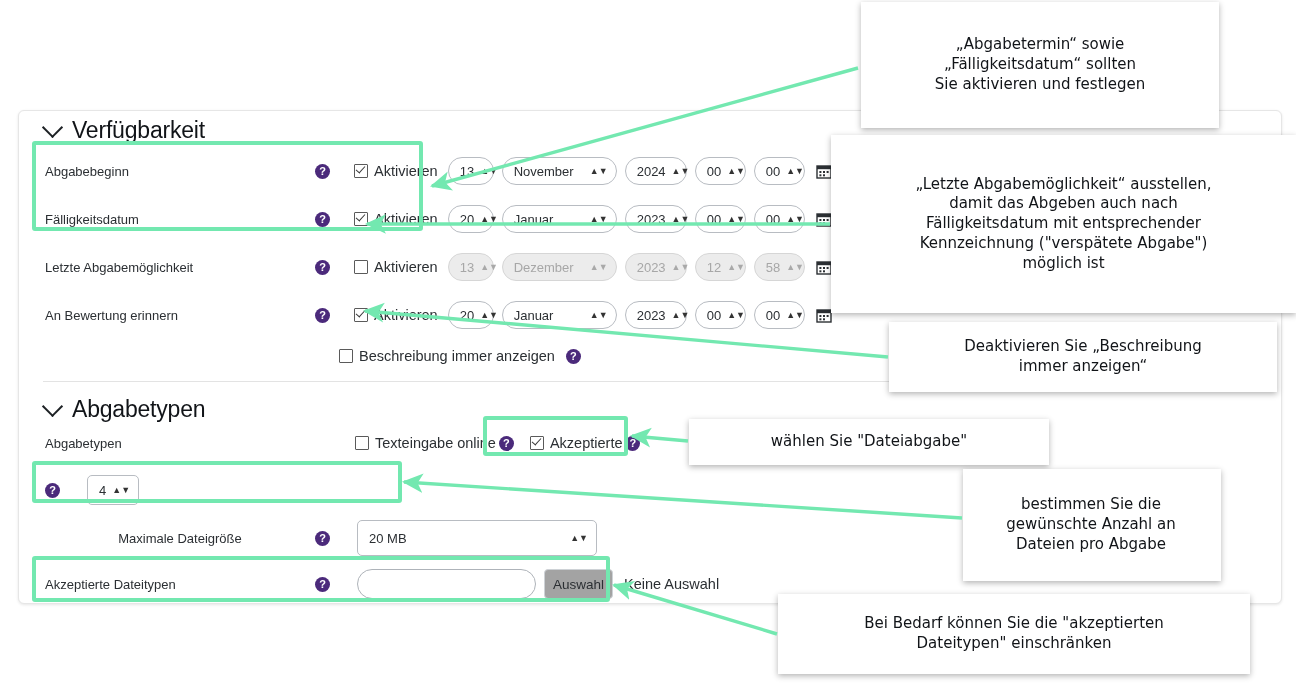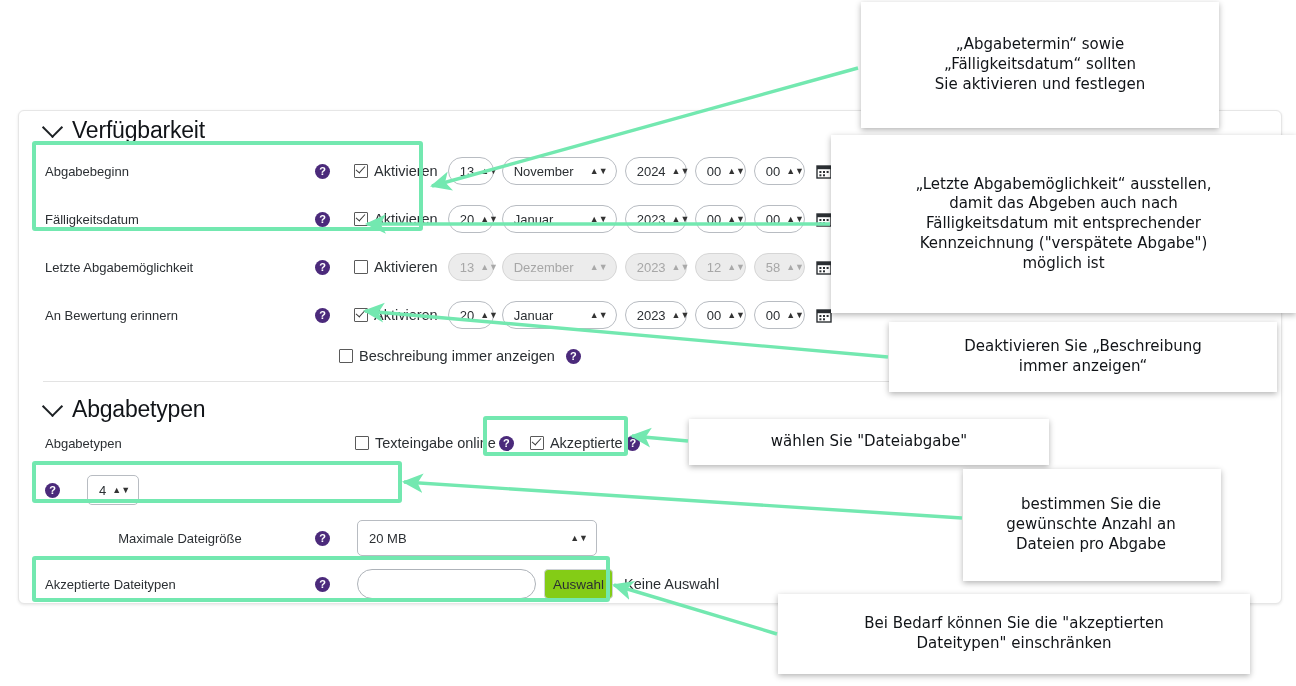--- a/index.html
+++ b/index.html
@@ -74,21 +74,21 @@
 
   .divider{
     position:absolute;left:24px;right:16px;height:1px;background:#e3e3e3;
   }
 
   .txtinput{
     height:30px;border:1px solid #aeb3b9;border-radius:15px;background:#fff;
     box-sizing:border-box;
   }
   .btn{
-    height:30px;background:#84cc16;border:1px solid #ced2d6;border-radius:4px;
+    height:30px;background:#a3a3a3;border:1px solid #ced2d6;border-radius:4px;
     font-size:13.5px;color:#2b2f33;display:flex;align-items:center;
     justify-content:center;cursor:pointer;box-sizing:border-box;
   }
   .plaintext{font-size:14.5px;color:#2b2f33;white-space:nowrap;}
 
   
   .hl{
     position:absolute;border:4px solid #73e8b0;border-radius:3px;
     box-sizing:border-box;pointer-events:none;
   }

